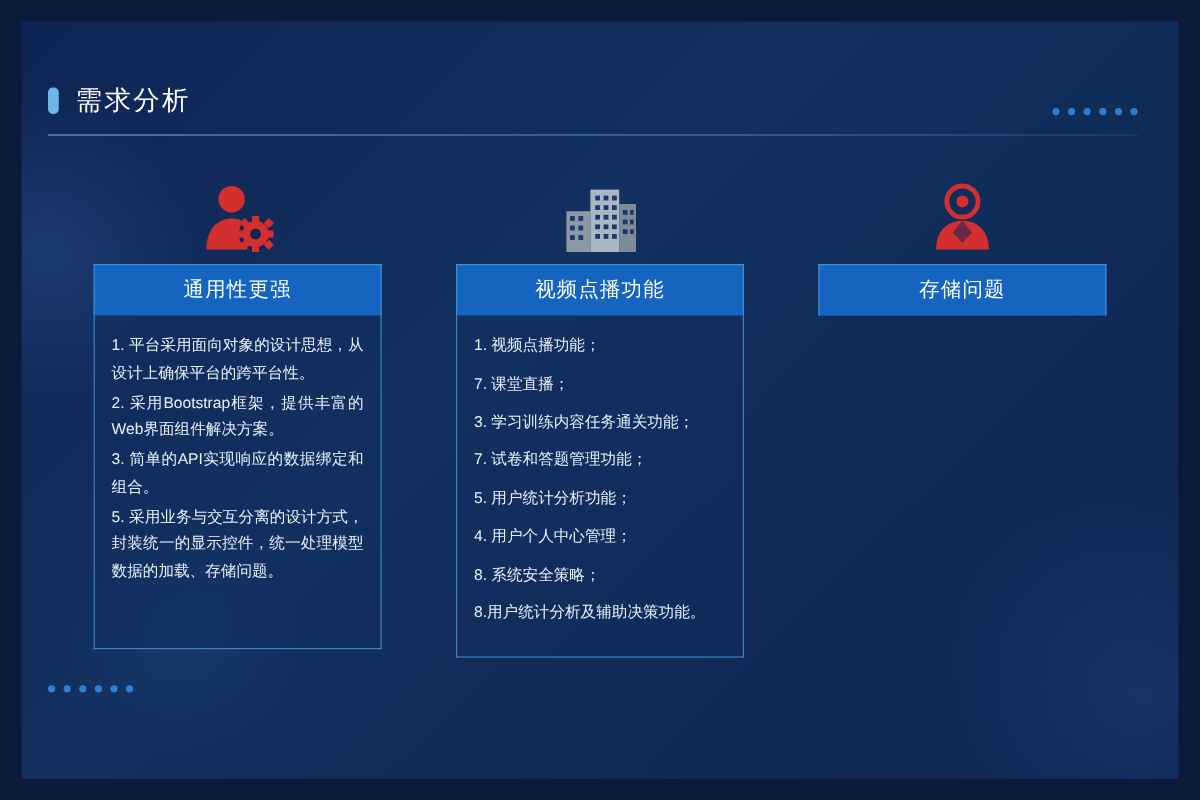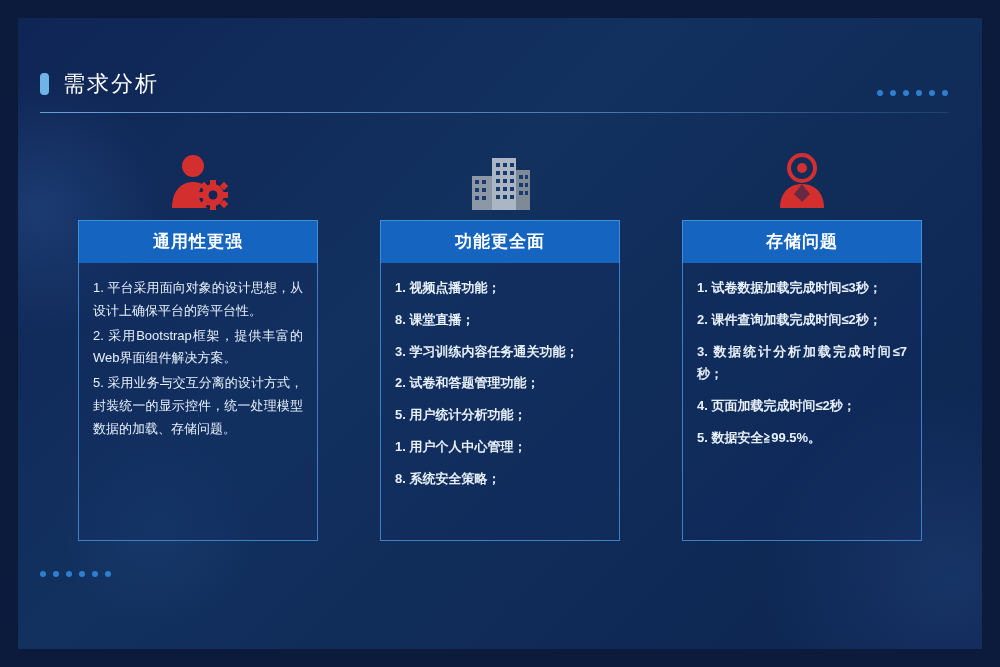--- a/index.html
+++ b/index.html
@@ -131,21 +131,21 @@
     justify-content: center;
     margin-bottom: 8px;
   }
   .card-head {
     width: 100%;
     box-sizing: border-box;
     background: #1565c0;
     color: #ffffff;
     text-align: center;
     font-size: 17px;
-    font-weight: bold;
+    font-weight: normal;
     letter-spacing: 1px;
     padding: 9px 0 10px 0;
     border: 1px solid #3f8fd8;
     border-bottom: none;
   }
   .card-body {
     width: 100%;
     box-sizing: border-box;
     border: 1px solid #3f7fc4;
     border-top: none;
@@ -153,21 +153,21 @@
     padding: 14px 14px 16px 14px;
     color: #e8f1fb;
     font-size: 13px;
     line-height: 1.75;
   }
   .card-body.tall { min-height: 278px; }
   .card-body p {
     margin: 0 0 2px 0;
     text-align: justify;
   }
-  .card-body.spaced p { margin: 0 0 9px 0; font-weight: bold; }
+  .card-body.spaced p { margin: 0 0 9px 0; }
 
   
   .ic { display: block; }
 </style>
 </head>
 <body>
 
 <div class="slide">
   <div class="slide-inner">
 
@@ -210,20 +210,21 @@
               <rect x="41" y="51" width="6" height="6" transform="rotate(45 44 54)"></rect>
               <rect x="61" y="51" width="6" height="6" transform="rotate(45 64 54)"></rect>
             </g>
             <circle cx="53" cy="45" r="4.5" fill="#0f2555"></circle>
           </svg>
         </div>
         <div class="card-head">通用性更强</div>
         <div class="card-body tall">
           <p>1. 平台采用面向对象的设计思想，从设计上确保平台的跨平台性。</p>
           <p>2. 采用Bootstrap框架，提供丰富的Web界面组件解决方案。</p>
+          <p>3. 简单的API实现响应的数据绑定和组合。</p>
           <p>5. 采用业务与交互分离的设计方式，封装统一的显示控件，统一处理模型数据的加载、存储问题。</p>
         </div>
       </div>
 
       <div class="col">
         <div class="icon-wrap">
           <svg class="ic" width="76" height="62" viewBox="0 0 76 62" aria-hidden="true">
             <rect x="10" y="26" width="20" height="34" fill="#8c98a6"></rect>
             <rect x="30" y="8" width="24" height="52" fill="#aab6c3"></rect>
             <rect x="54" y="20" width="14" height="40" fill="#7e8a98"></rect>
@@ -251,49 +252,43 @@
                 <rect x="48" y="45" width="4" height="4"></rect>
               <rect x="57" y="25" width="4" height="4"></rect>
                 <rect x="63" y="25" width="3" height="4"></rect>
               <rect x="57" y="33" width="4" height="4"></rect>
                 <rect x="63" y="33" width="3" height="4"></rect>
               <rect x="57" y="41" width="4" height="4"></rect>
                 <rect x="63" y="41" width="3" height="4"></rect>
             </g>
           </svg>
         </div>
-        <div class="card-head">功能更全面</div>
+        <div class="card-head">视频点播功能</div>
         <div class="card-body tall spaced">
           <p>1. 视频点播功能；</p>
-          <p>8. 课堂直播；</p>
+          <p>7. 课堂直播；</p>
           <p>3. 学习训练内容任务通关功能；</p>
-          <p>2. 试卷和答题管理功能；</p>
+          <p>7. 试卷和答题管理功能；</p>
           <p>5. 用户统计分析功能；</p>
-          <p>1. 用户个人中心管理；</p>
+          <p>4. 用户个人中心管理；</p>
           <p>8. 系统安全策略；</p>
+          <p>8.用户统计分析及辅助决策功能。</p>
         </div>
       </div>
 
       <div class="col">
         <div class="icon-wrap">
           <svg class="ic" width="76" height="62" viewBox="0 0 76 62" aria-hidden="true">
             <circle cx="38" cy="18" r="13" fill="none" stroke="#d32f2f" stroke-width="4"></circle>
             <circle cx="38" cy="18" r="5" fill="#d32f2f"></circle>
             <path d="M16 58 C16 42 26 34 38 34 C50 34 60 42 60 58 Z" fill="#d32f2f"></path>
             <path d="M38 34 L30 44 L38 52 L46 44 Z" fill="#0f2555" opacity="0.55"></path>
           </svg>
         </div>
         <div class="card-head">存储问题</div>
-        <div class="card-body tall spaced">
-          <p>1. 试卷数据加载完成时间≤3秒；</p>
-          <p>2. 课件查询加载完成时间≤2秒；</p>
-          <p>3. 数据统计分析加载完成时间≤7秒；</p>
-          <p>4. 页面加载完成时间≤2秒；</p>
-          <p>5. 数据安全≧99.5%。</p>
-        </div>
       </div>
 
     </div>
 
     <div class="dots dots-footer">
       <span></span>
       <span></span>
       <span></span>
       <span></span>
       <span></span>

